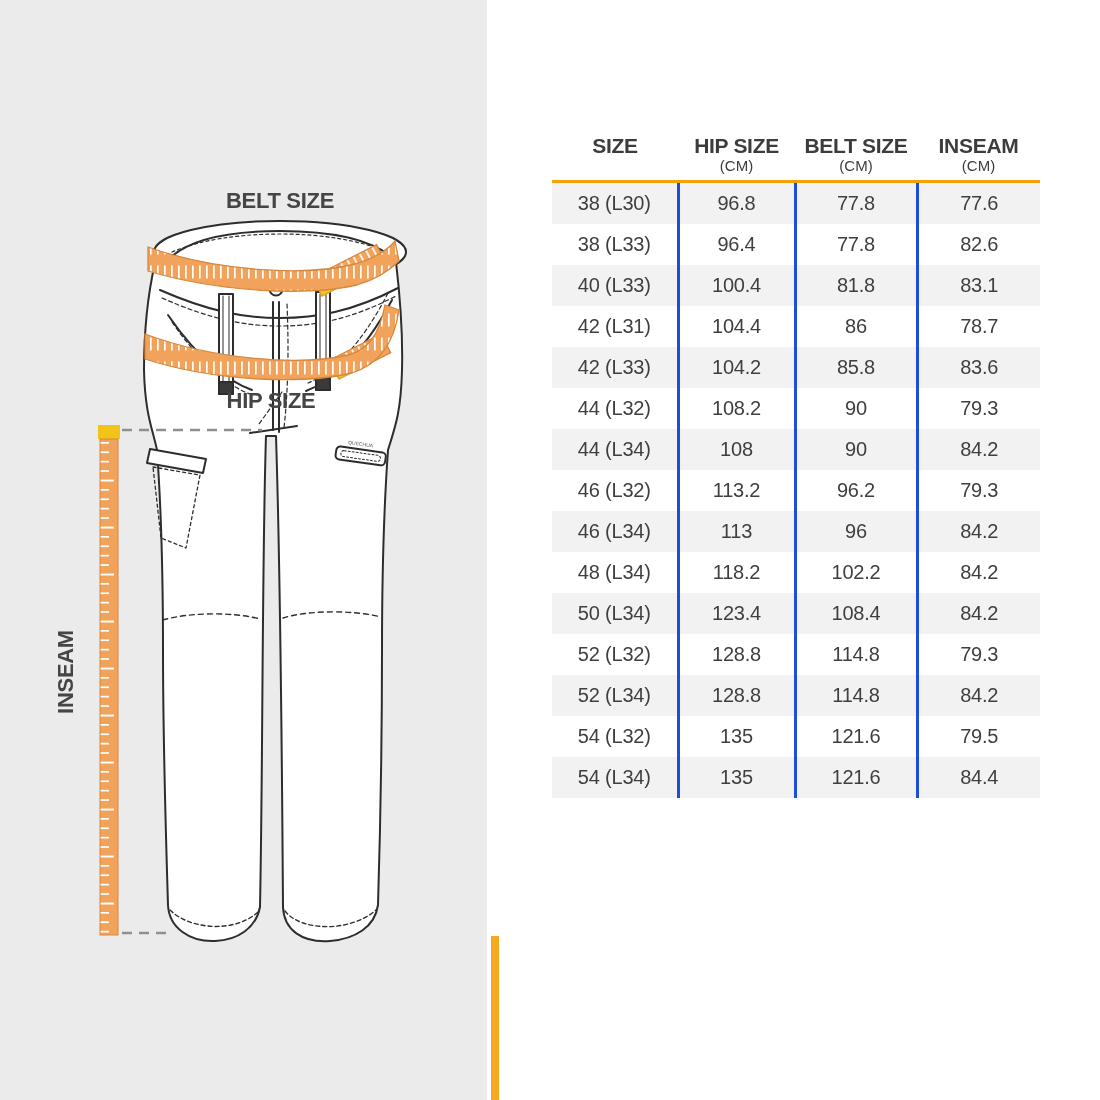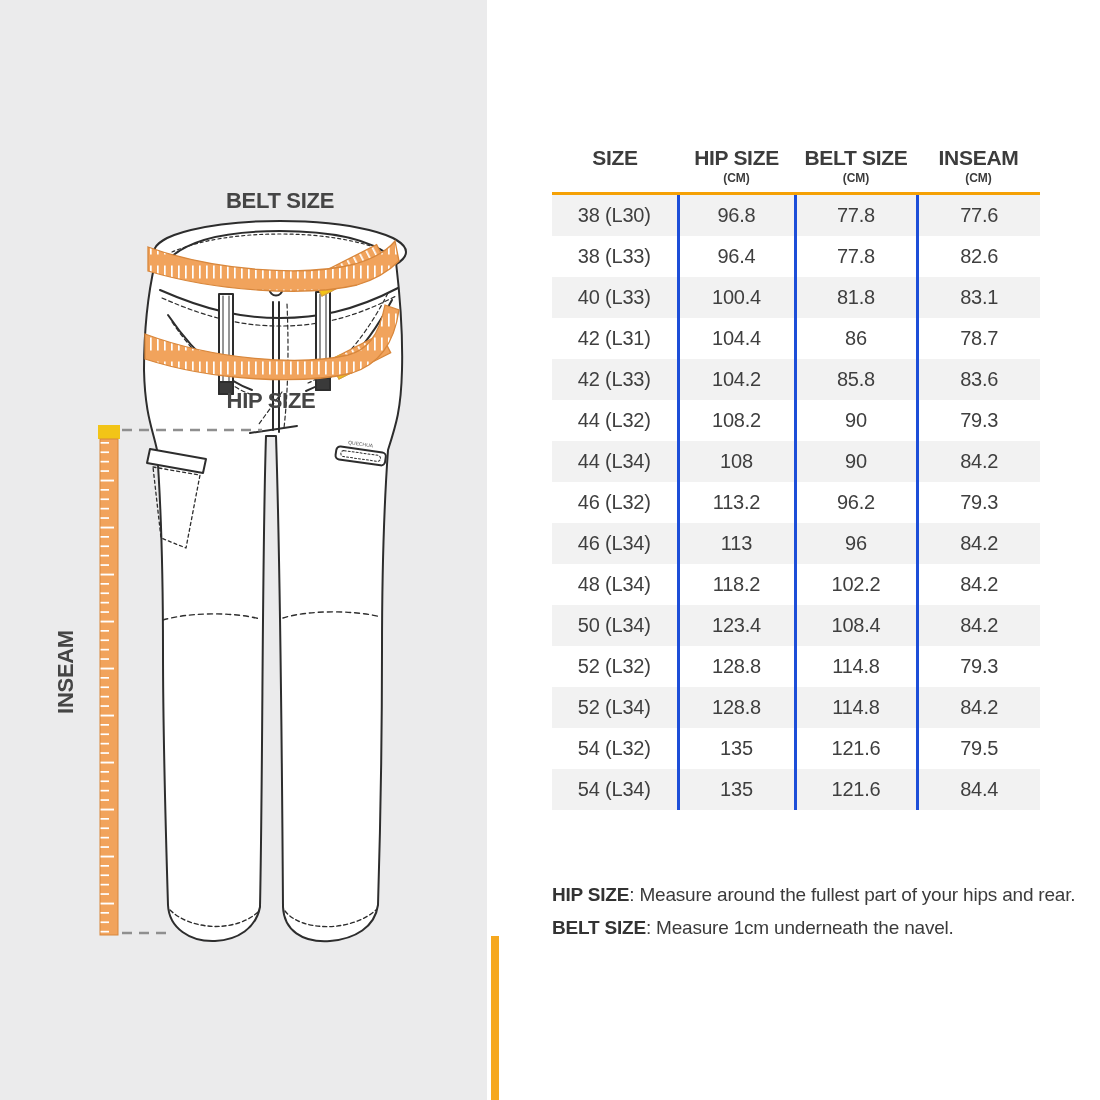--- a/index.html
+++ b/index.html
@@ -10,31 +10,31 @@
   .diagram-panel svg{position:absolute;left:0;top:0;}
   .diag-label{position:absolute;font-weight:bold;color:#454545;font-size:22px;
               letter-spacing:-0.3px;text-align:center;white-space:nowrap;}
   .label-belt{left:160px;top:188px;width:240px;}
   .label-hip{left:151px;top:388px;width:240px;}
   .label-inseam{left:-4px;top:602px;width:140px;height:140px;display:flex;
                 align-items:center;justify-content:center;transform:rotate(-90deg);}
   
   .accent-bar{position:absolute;left:491px;top:936px;width:8px;height:164px;background:#F6A81F;}
   
-  .content{position:absolute;left:552px;top:136px;width:488px;}
+  .content{position:absolute;left:552px;top:124px;width:488px;}
   table.size-table{border-collapse:collapse;width:488px;table-layout:fixed;}
   .size-table th:nth-child(1),.size-table td:nth-child(1){width:126px;}
   .size-table th:nth-child(2),.size-table td:nth-child(2){width:117px;}
   .size-table th:nth-child(3),.size-table td:nth-child(3){width:122px;}
   .size-table th:nth-child(4),.size-table td:nth-child(4){width:123px;}
   .size-table thead th{vertical-align:bottom;padding:0 0 5px 0;height:51px;
                        border-bottom:3px solid #F5A105;text-align:center;}
   .col-label{display:block;font-size:21px;font-weight:bold;color:#3C3C3C;
              letter-spacing:-0.3px;line-height:23px;}
-  .col-unit{display:block;font-size:12px;font-weight:bold;color:#3C3C3C;height:18px;line-height:18px;}
+  .col-unit{display:block;font-size:15px;font-weight:normal;color:#3C3C3C;height:18px;line-height:18px;}
   .size-table tbody td{height:39px;text-align:center;vertical-align:middle;
                        font-size:20px;color:#3F3F3F;letter-spacing:-0.2px;}
   .size-table tbody tr:nth-child(odd) td{background:#F2F2F2;}
   .size-table tbody td + td{border-left:3px solid #1d4ed8;}
   .notes{margin-top:68px;}
   .notes p{margin:0;font-size:19px;line-height:33px;color:#3B3B3B;letter-spacing:-0.2px;white-space:nowrap;}
   .notes strong{font-weight:bold;color:#333;}
 </style>
 </head>
 <body>
@@ -273,18 +273,14 @@
           </tr>
           <tr>
             <td>54 (L34)</td>
             <td>135</td>
             <td>121.6</td>
             <td>84.4</td>
           </tr>
         </tbody>
     </table>
 
-    <div class="notes">
-      <p><strong>HIP SIZE</strong><span>: Measure around the fullest part of your hips and rear.</span></p>
-      <p><strong>BELT SIZE</strong><span>: Measure 1cm underneath the navel.</span></p>
-    </div>
   </div>
 </div>
 
 </body></html>

